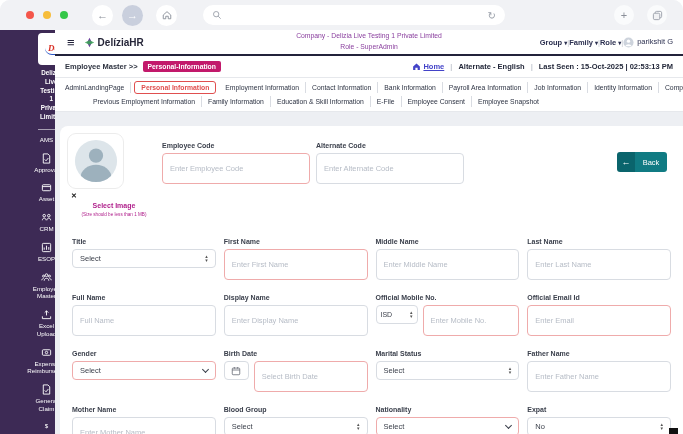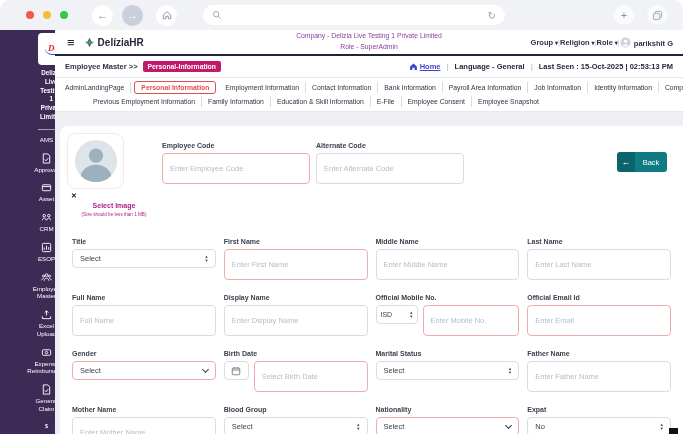--- a/index.html
+++ b/index.html
@@ -40,21 +40,21 @@
   .appbar{height:26px;display:flex;align-items:center;border-bottom:2px solid #23233b;position:relative;
           background:#fff;padding:0 10px;flex-shrink:0;}
   .hamburger{font-size:13px;color:#23233b;margin:0 9px 0 2px;cursor:pointer;}
   .applogo{display:flex;align-items:center;gap:3px;font-weight:bold;color:#262639;font-size:10px;cursor:pointer;justify-content:center;}
   .center-co{position:absolute;left:32%;right:32%;text-align:center;color:#8a3f9e;font-size:6.8px;
              line-height:1.6;pointer-events:none;}
   .top-menus{margin-left:auto;display:flex;align-items:center;font-size:7.5px;color:#2c3050;z-index:1;}
   .tmenu{display:flex;gap:2px;align-items:center;cursor:pointer;font-weight:bold;}
   .caret{font-size:6px;}
   .pipe{color:#c5c9d2;}
-  .user{display:flex;align-items:flex-end;gap:3px;cursor:pointer;font-weight:bold;}
+  .user{display:flex;align-items:flex-start;gap:3px;cursor:pointer;font-weight:normal;}
   .user svg{width:11px;height:11px;}
   
   .crumbbar{height:22px;display:flex;align-items:center;padding:0 10px;border-bottom:1px solid #e6e8ec;
             font-size:7.5px;color:#2e3340;background:#fff;flex-shrink:0;}
   .crumb-left{display:flex;align-items:center;gap:5px;font-weight:bold;}
   .badge{background:#c2196b;color:#fff;font-size:6.8px;font-weight:bold;padding:2px 5px;border-radius:2px;}
   .crumb-right{margin-left:auto;display:flex;gap:6px;font-weight:bold;color:#23283a;}
   .home-link{color:#4343c8;display:flex;align-items:center;gap:2px;cursor:pointer;}
   .home-link u{font-weight:bold;}
   .home-link svg{width:9px;height:9px;}
@@ -233,21 +233,21 @@
           <div>Company - Delizia Live Testing 1 Private Limited</div>
           <div>Role - SuperAdmin</div>
         </div>
         <div class="top-menus">
           <span class="tmenu">
             <span>Group</span>
             <span class="caret">▾</span>
           </span>
           <span class="pipe">|</span>
           <span class="tmenu">
-            <span>Religion</span>
+            <span>Family</span>
             <span class="caret">▾</span>
           </span>
           <span class="pipe">|</span>
           <span class="tmenu">
             <span>Role</span>
             <span class="caret">▾</span>
           </span>
           <span class="pipe">|</span>
           <span class="user">
             <svg viewBox="0 0 12 12">
@@ -266,21 +266,21 @@
           <span class="badge">Personal-Information</span>
         </div>
         <div class="crumb-right">
           <span class="home-link">
             <svg viewBox="0 0 12 12">
                 <path d="M1.5 6L6 2l4.5 4v4.5h-3v-3h-3v3h-3z" fill="#4343c8"></path>
               </svg>
             <u>Home</u>
           </span>
           <span class="pipe">|</span>
-          <span>Language - General</span>
+          <span>Alternate - English</span>
           <span class="pipe">|</span>
           <span>Last Seen : 15-Oct-2025 | 02:53:13 PM</span>
         </div>
       </div>
 
       <div class="tabbar">
         <div class="tabrow">
           <span class="tab">AdminLandingPage</span>
           <span class="tab active">Personal Information</span>
           <span class="tab">Employment Information</span>

